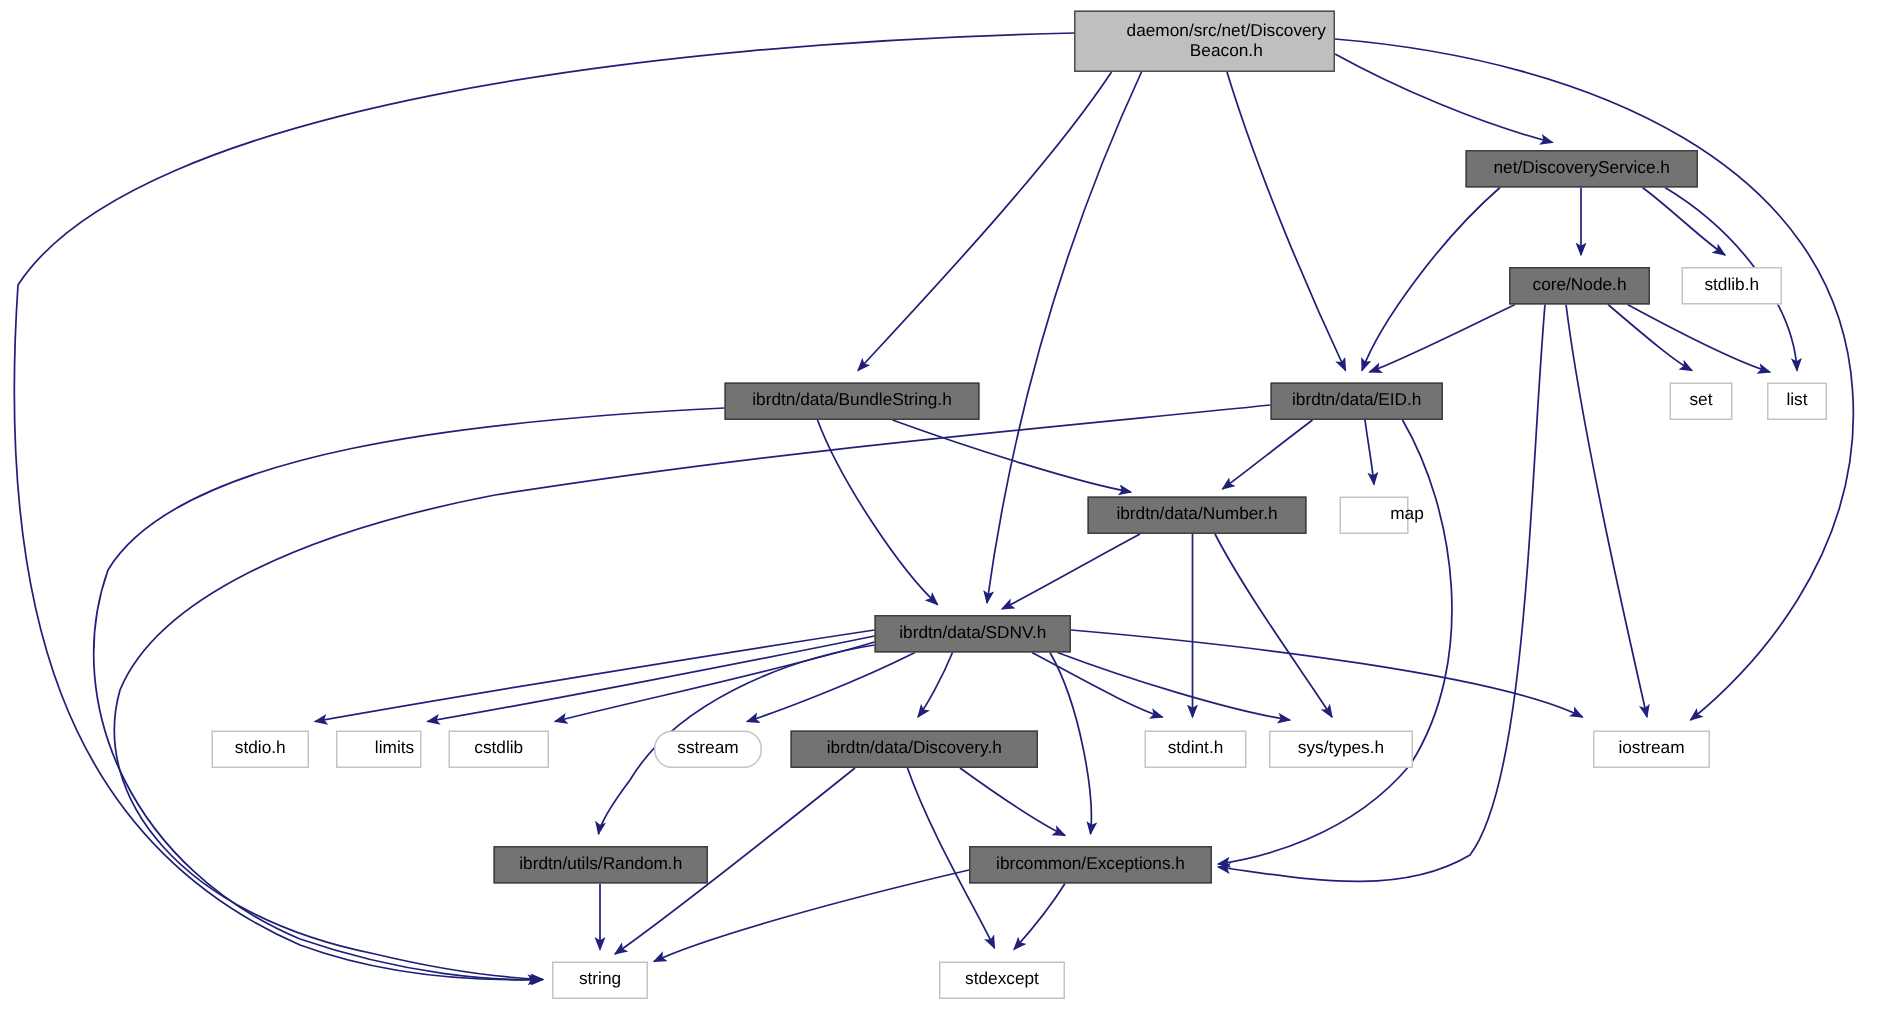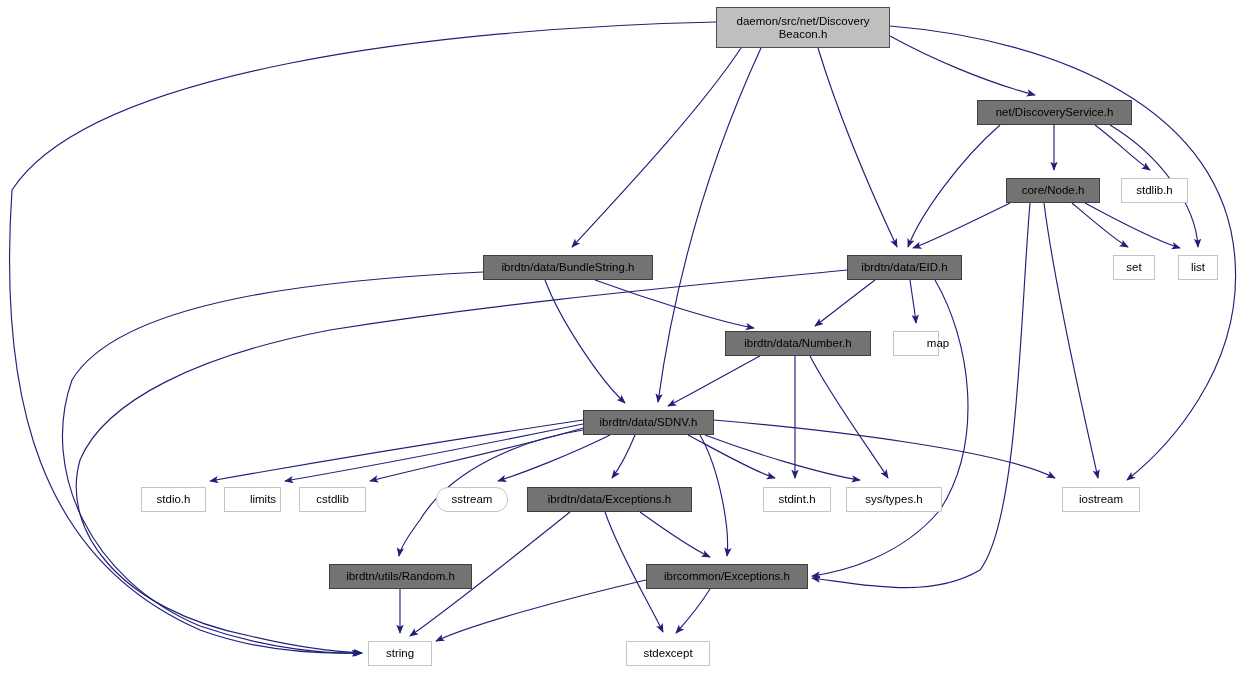--- a/index.html
+++ b/index.html
@@ -77,37 +77,37 @@
         <path d="M714,420 C830,430 1000,450 1055,478" marker-end="url(#ah)"></path>
         <path d="M570,512 C510,560 440,615 410,636" marker-end="url(#ah)"></path>
         <path d="M605,512 C620,555 650,605 663,632" marker-end="url(#ah)"></path>
         <path d="M640,512 C665,530 695,550 710,557" marker-end="url(#ah)"></path>
         <path d="M400,589 L400,633" marker-end="url(#ah)"></path>
         <path d="M646,580 C560,600 470,625 436,641" marker-end="url(#ah)"></path>
         <path d="M710,589 C700,605 685,623 676,633" marker-end="url(#ah)"></path>
       </g>
   </svg>
   <div id="node-layer">
-      <div class="node root" style="left: 716px; top: 7px; width: 174px; height: 41px;"><span class="nlabel">daemon/src/net/Discovery
+      <div class="node root" style="left: 716px; top: 7px; width: 174px; height: 41px; justify-content: flex-end;"><span class="nlabel">daemon/src/net/Discovery
 Beacon.h</span></div>
       <div class="node hdr" style="left: 977px; top: 100px; width: 155px; height: 25px;"><span class="nlabel">net/DiscoveryService.h</span></div>
       <div class="node hdr" style="left: 1006px; top: 178px; width: 94px; height: 25px;"><span class="nlabel">core/Node.h</span></div>
       <div class="node lib" style="left: 1121px; top: 178px; width: 67px; height: 25px;"><span class="nlabel">stdlib.h</span></div>
       <div class="node lib" style="left: 1113px; top: 255px; width: 42px; height: 25px;"><span class="nlabel">set</span></div>
       <div class="node lib" style="left: 1178px; top: 255px; width: 40px; height: 25px;"><span class="nlabel">list</span></div>
       <div class="node hdr" style="left: 483px; top: 255px; width: 170px; height: 25px;"><span class="nlabel">ibrdtn/data/BundleString.h</span></div>
       <div class="node hdr" style="left: 847px; top: 255px; width: 115px; height: 25px;"><span class="nlabel">ibrdtn/data/EID.h</span></div>
       <div class="node hdr" style="left: 725px; top: 331px; width: 146px; height: 25px;"><span class="nlabel">ibrdtn/data/Number.h</span></div>
       <div class="node lib" style="left: 893px; top: 331px; width: 46px; height: 25px; padding-left: 44px;"><span class="nlabel">map</span></div>
       <div class="node hdr" style="left: 583px; top: 410px; width: 131px; height: 25px;"><span class="nlabel">ibrdtn/data/SDNV.h</span></div>
       <div class="node lib" style="left: 141px; top: 487px; width: 65px; height: 25px;"><span class="nlabel">stdio.h</span></div>
       <div class="node lib" style="left: 224px; top: 487px; width: 57px; height: 25px; padding-left: 21px;"><span class="nlabel">limits</span></div>
       <div class="node lib" style="left: 299px; top: 487px; width: 67px; height: 25px;"><span class="nlabel">cstdlib</span></div>
       <div class="node lib" style="left: 436px; top: 487px; width: 72px; height: 25px; border-radius: 12px;"><span class="nlabel">sstream</span></div>
-      <div class="node hdr" style="left: 527px; top: 487px; width: 165px; height: 25px;"><span class="nlabel">ibrdtn/data/Exceptions.h</span></div>
+      <div class="node hdr" style="left: 527px; top: 487px; width: 165px; height: 25px;"><span class="nlabel">ibrdtn/data/Discovery.h</span></div>
       <div class="node lib" style="left: 763px; top: 487px; width: 68px; height: 25px;"><span class="nlabel">stdint.h</span></div>
       <div class="node lib" style="left: 846px; top: 487px; width: 96px; height: 25px;"><span class="nlabel">sys/types.h</span></div>
       <div class="node lib" style="left: 1062px; top: 487px; width: 78px; height: 25px;"><span class="nlabel">iostream</span></div>
       <div class="node hdr" style="left: 329px; top: 564px; width: 143px; height: 25px;"><span class="nlabel">ibrdtn/utils/Random.h</span></div>
       <div class="node hdr" style="left: 646px; top: 564px; width: 162px; height: 25px;"><span class="nlabel">ibrcommon/Exceptions.h</span></div>
       <div class="node lib" style="left: 368px; top: 641px; width: 64px; height: 25px;"><span class="nlabel">string</span></div>
       <div class="node lib" style="left: 626px; top: 641px; width: 84px; height: 25px;"><span class="nlabel">stdexcept</span></div>
     </div>
 </div>
 

